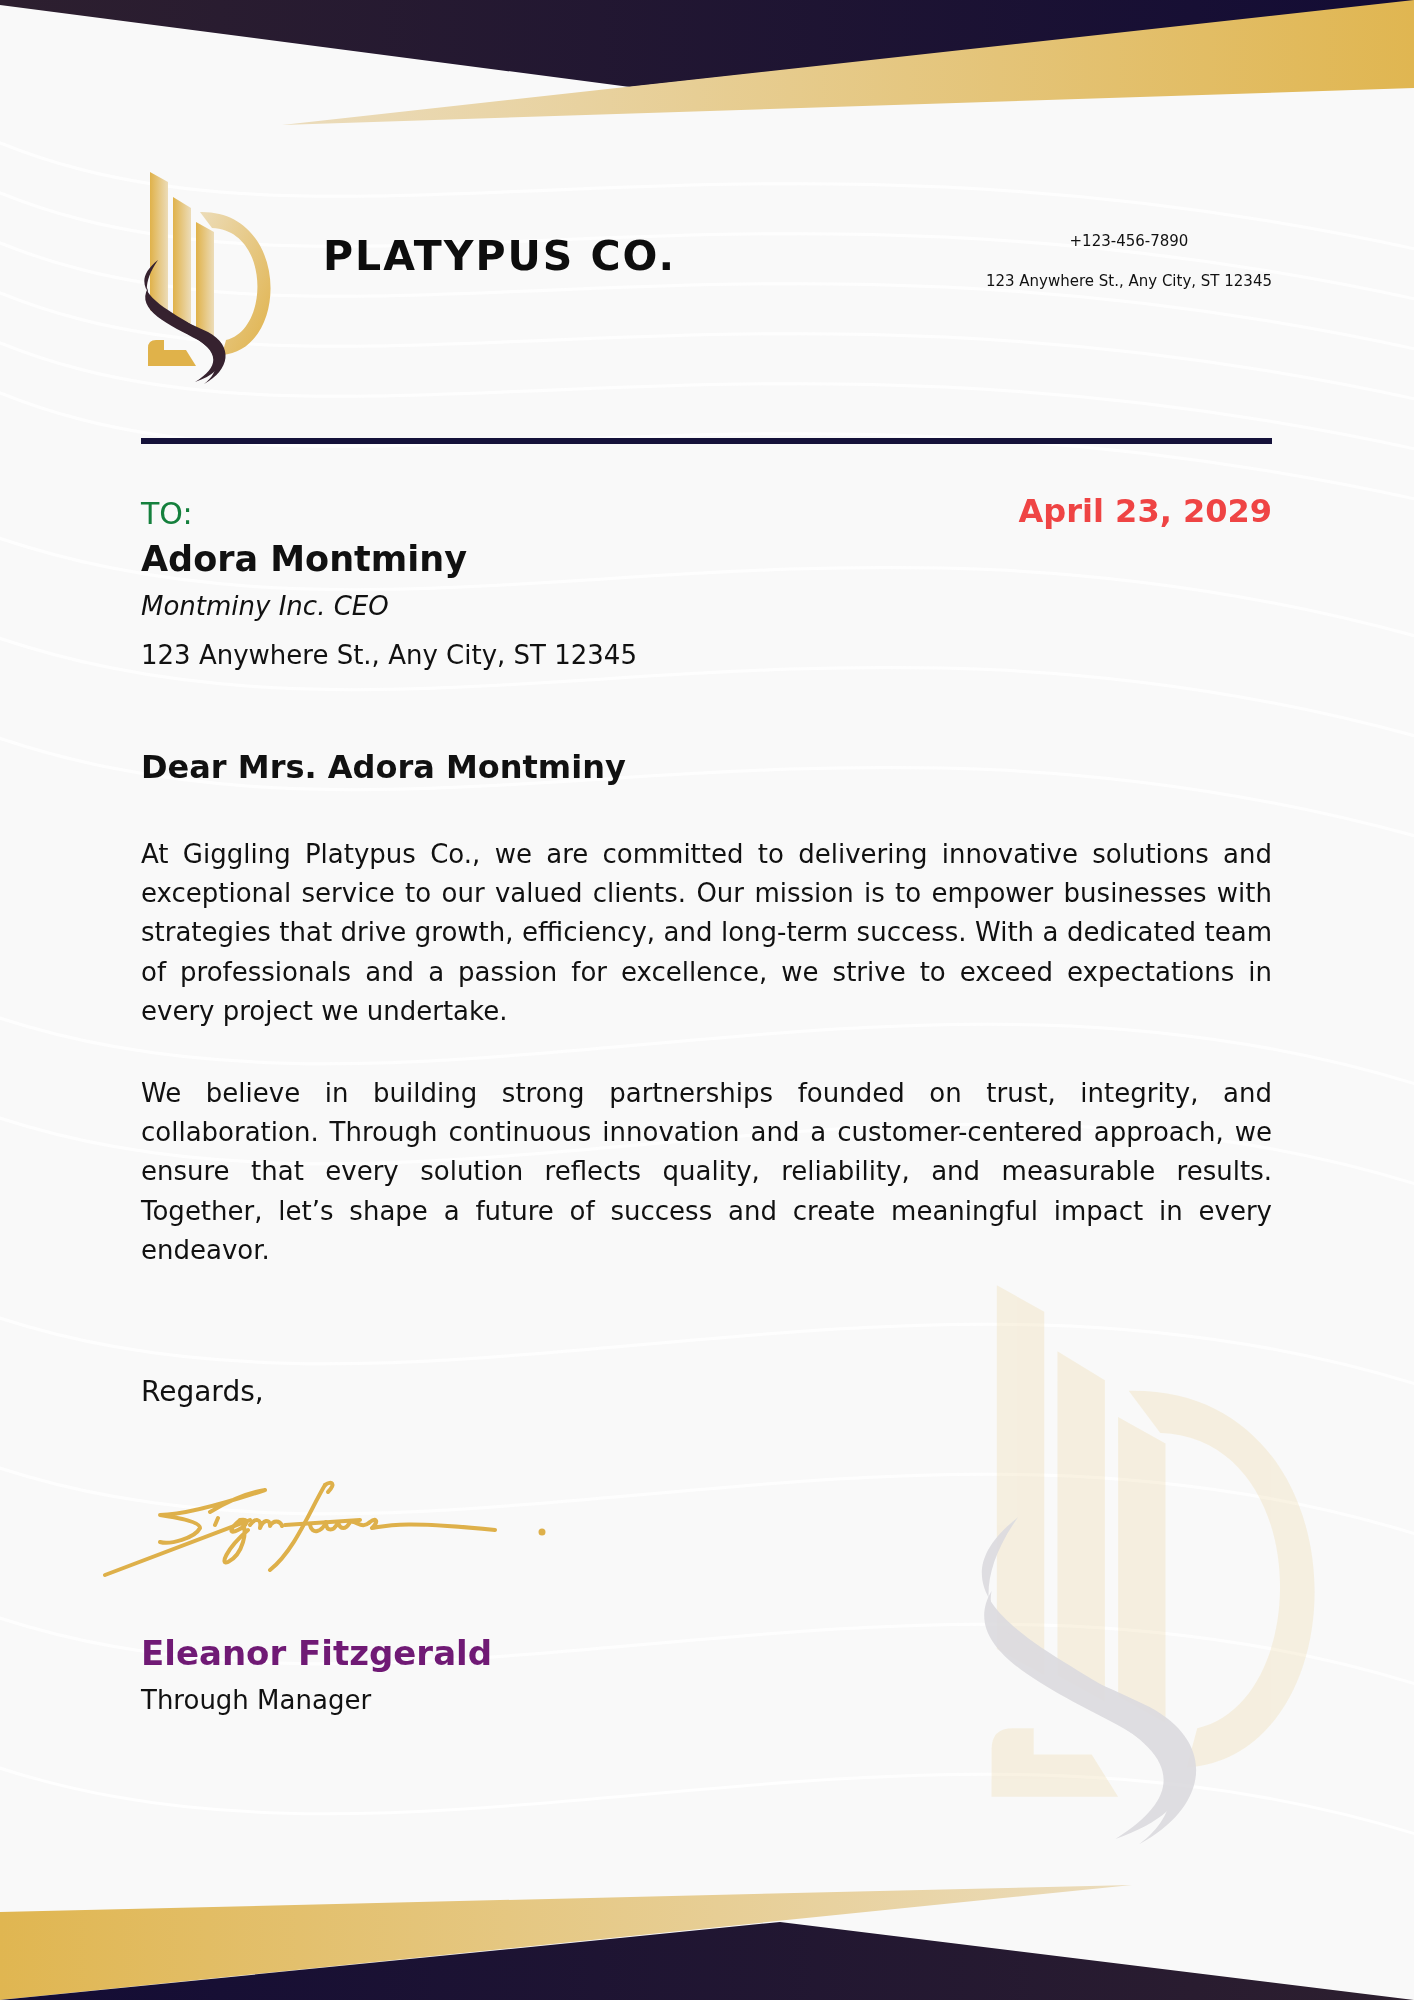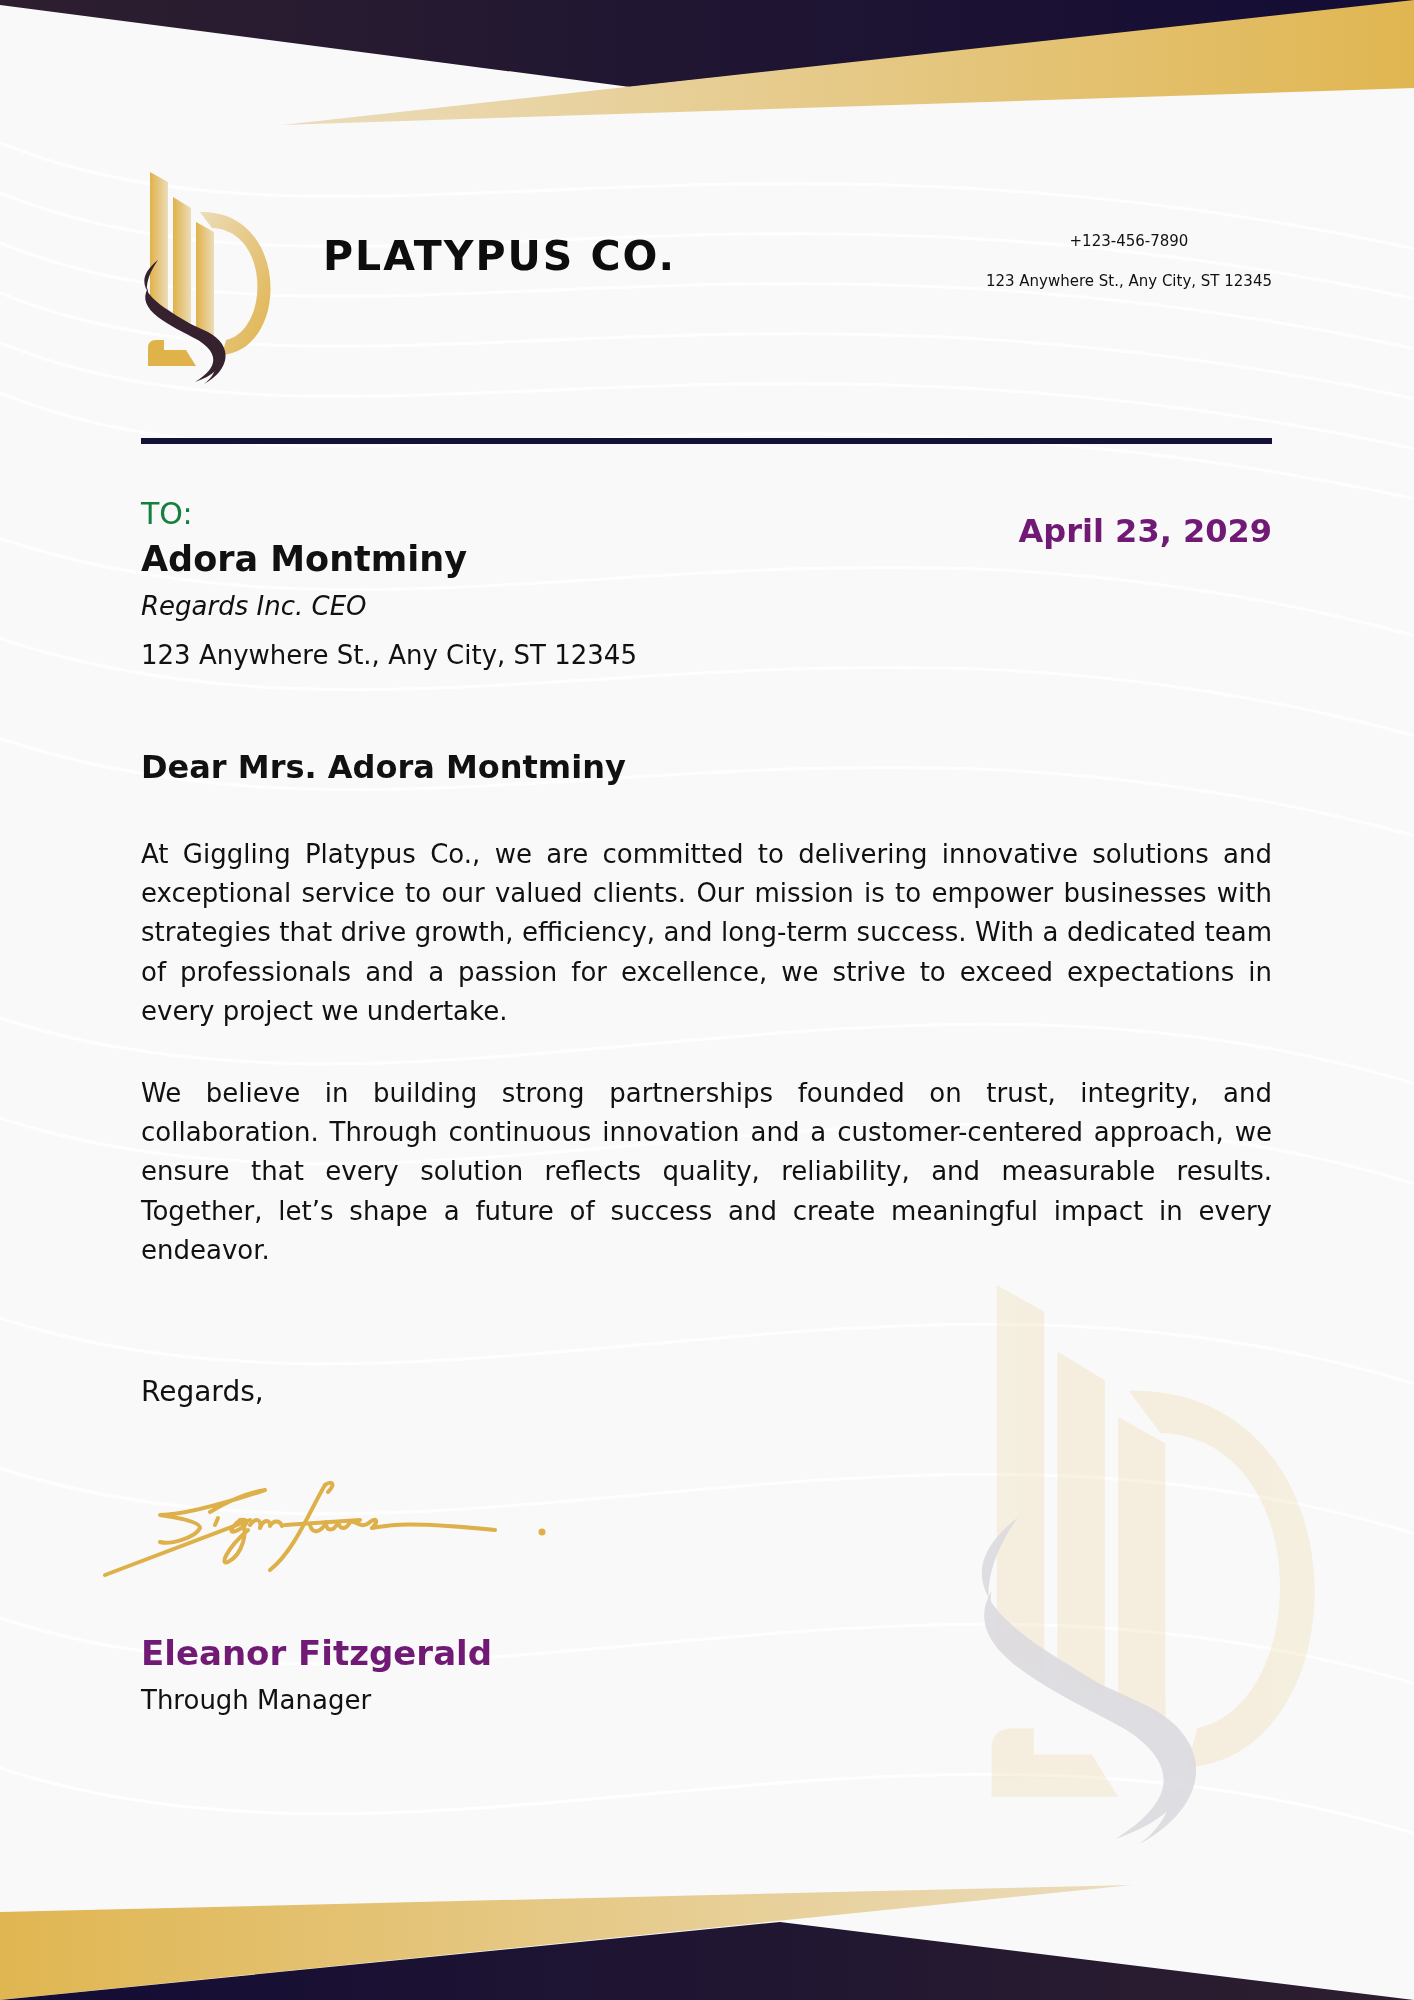--- a/index.html
+++ b/index.html
@@ -31,22 +31,22 @@
     .divider {
       position: absolute; left: 141px; top: 438px; width: 1131px; height: 6px;
       background: #15123a; z-index: 2;
     }
 
     .to-label {
       position: absolute; left: 141px; top: 496px; z-index: 2;
       font-family: "DejaVu Sans", sans-serif; font-size: 30px; color: #15803d;
     }
     .date {
-      position: absolute; right: 142px; top: 512px; z-index: 2;
-      font-family: "DejaVu Sans", sans-serif; font-weight: bold; font-size: 32px; color: #701a75;
+      position: absolute; right: 142px; top: 492px; z-index: 2;
+      font-family: "DejaVu Sans", sans-serif; font-weight: bold; font-size: 32px; color: #ef4444;
     }
     .recipient-name {
       position: absolute; left: 141px; top: 539px; z-index: 2;
       font-family: "DejaVu Sans", sans-serif; font-weight: bold; font-size: 35px; color: #111;
     }
     .recipient-title {
       position: absolute; left: 141px; top: 591px; z-index: 2;
       font-family: "DejaVu Sans", sans-serif; font-style: italic; font-size: 26px; color: #111;
     }
     .recipient-address {
@@ -147,21 +147,21 @@
 <div class="contact">
   <div>+123-456-7890</div>
   <div>123 Anywhere St., Any City, ST 12345</div>
 </div>
 
 <div class="divider"></div>
 
 <div class="to-label">TO:</div>
 <div class="date">April 23, 2029</div>
 <div class="recipient-name">Adora Montminy</div>
-<div class="recipient-title">Regards Inc. CEO</div>
+<div class="recipient-title">Montminy Inc. CEO</div>
 <div class="recipient-address">123 Anywhere St., Any City, ST 12345</div>
 
 <div class="salutation">Dear Mrs. Adora Montminy</div>
 <p class="body-para para-1" style="margin:0">At Giggling Platypus Co., we are committed to delivering innovative solutions and exceptional service to our valued clients. Our mission is to empower businesses with strategies that drive growth, efficiency, and long-term success. With a dedicated team of professionals and a passion for excellence, we strive to exceed expectations in every project we undertake.</p>
 <p class="body-para para-2" style="margin:0">We believe in building strong partnerships founded on trust, integrity, and collaboration. Through continuous innovation and a customer-centered approach, we ensure that every solution reflects quality, reliability, and measurable results. Together, let’s shape a future of success and create meaningful impact in every endeavor.</p>
 
 <div class="closing">Regards,</div>
 
 <svg class="signature" viewBox="0 0 450 120">
   <g fill="none" stroke="#deb04a" stroke-width="4" stroke-linecap="round" stroke-linejoin="round">

